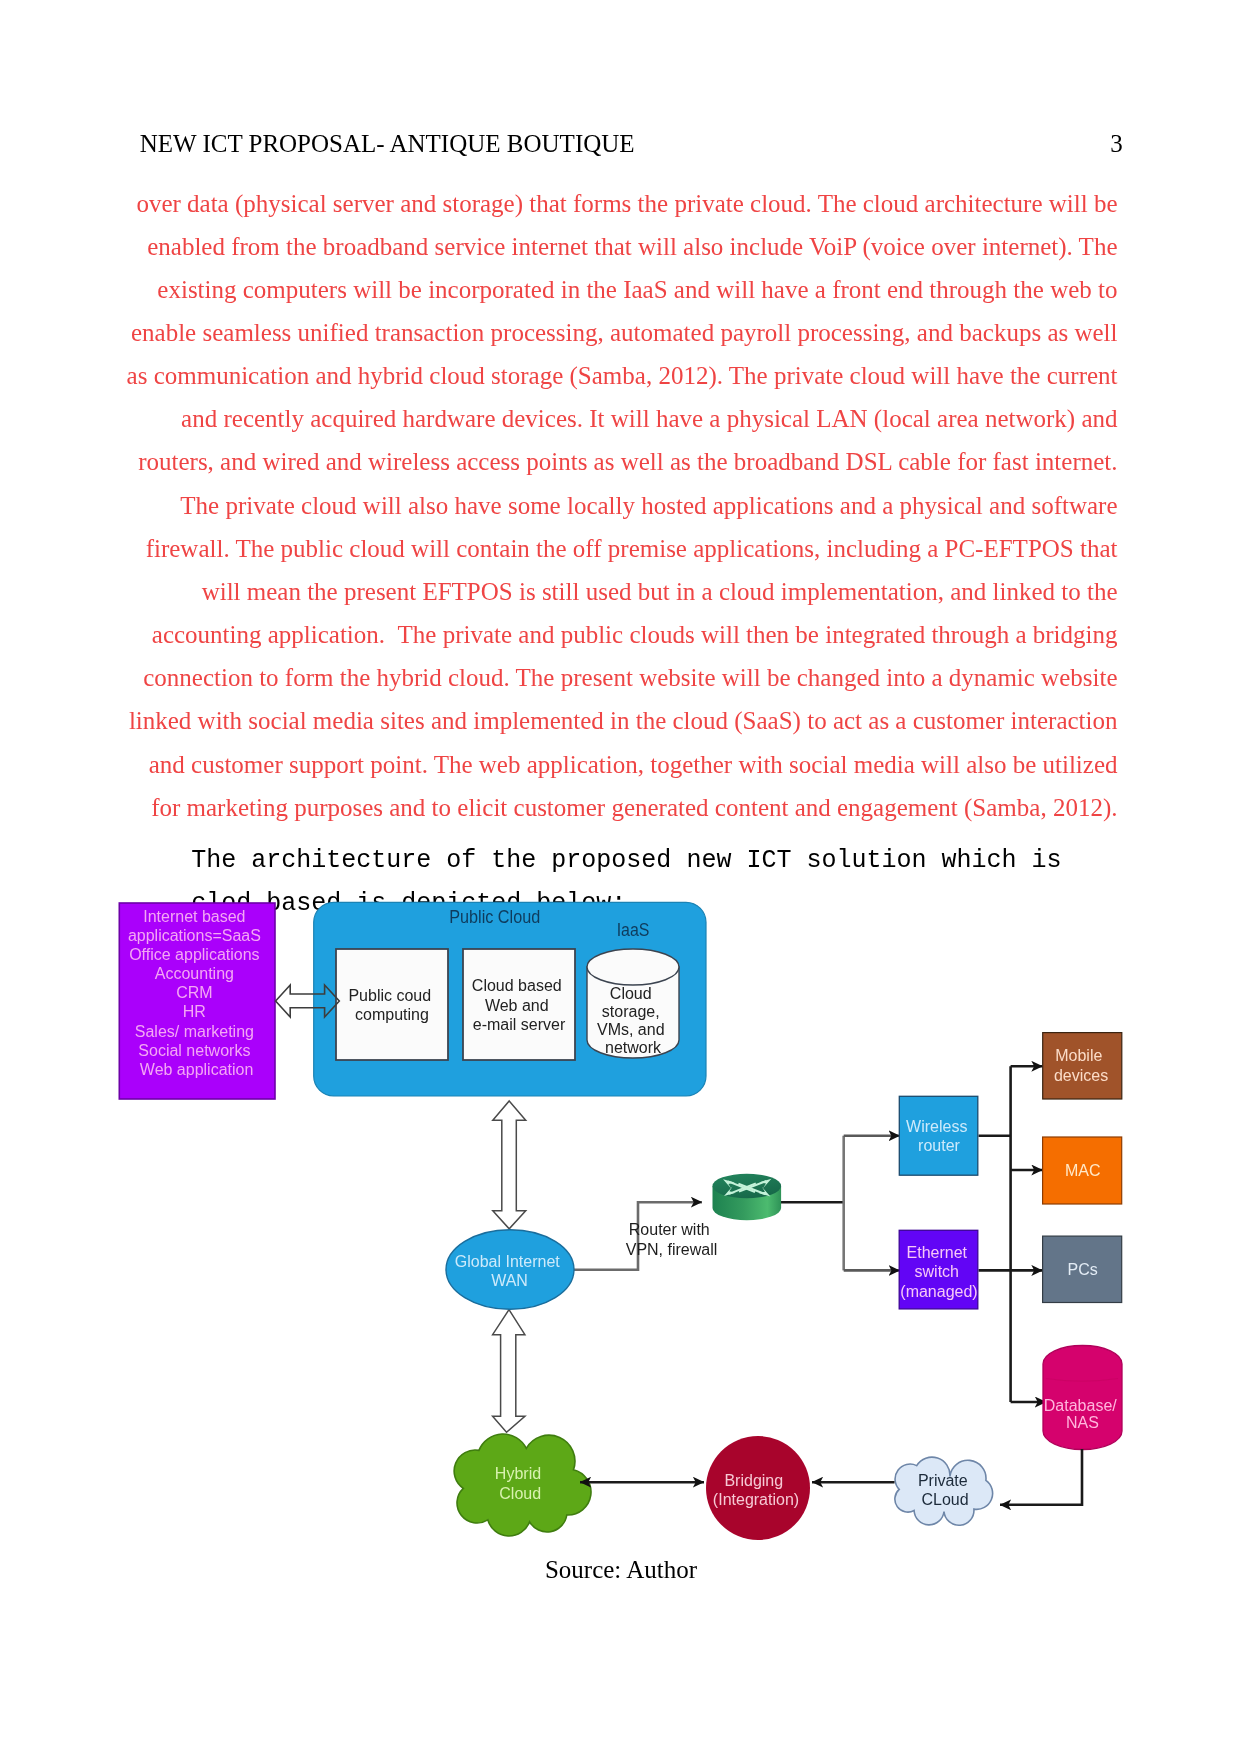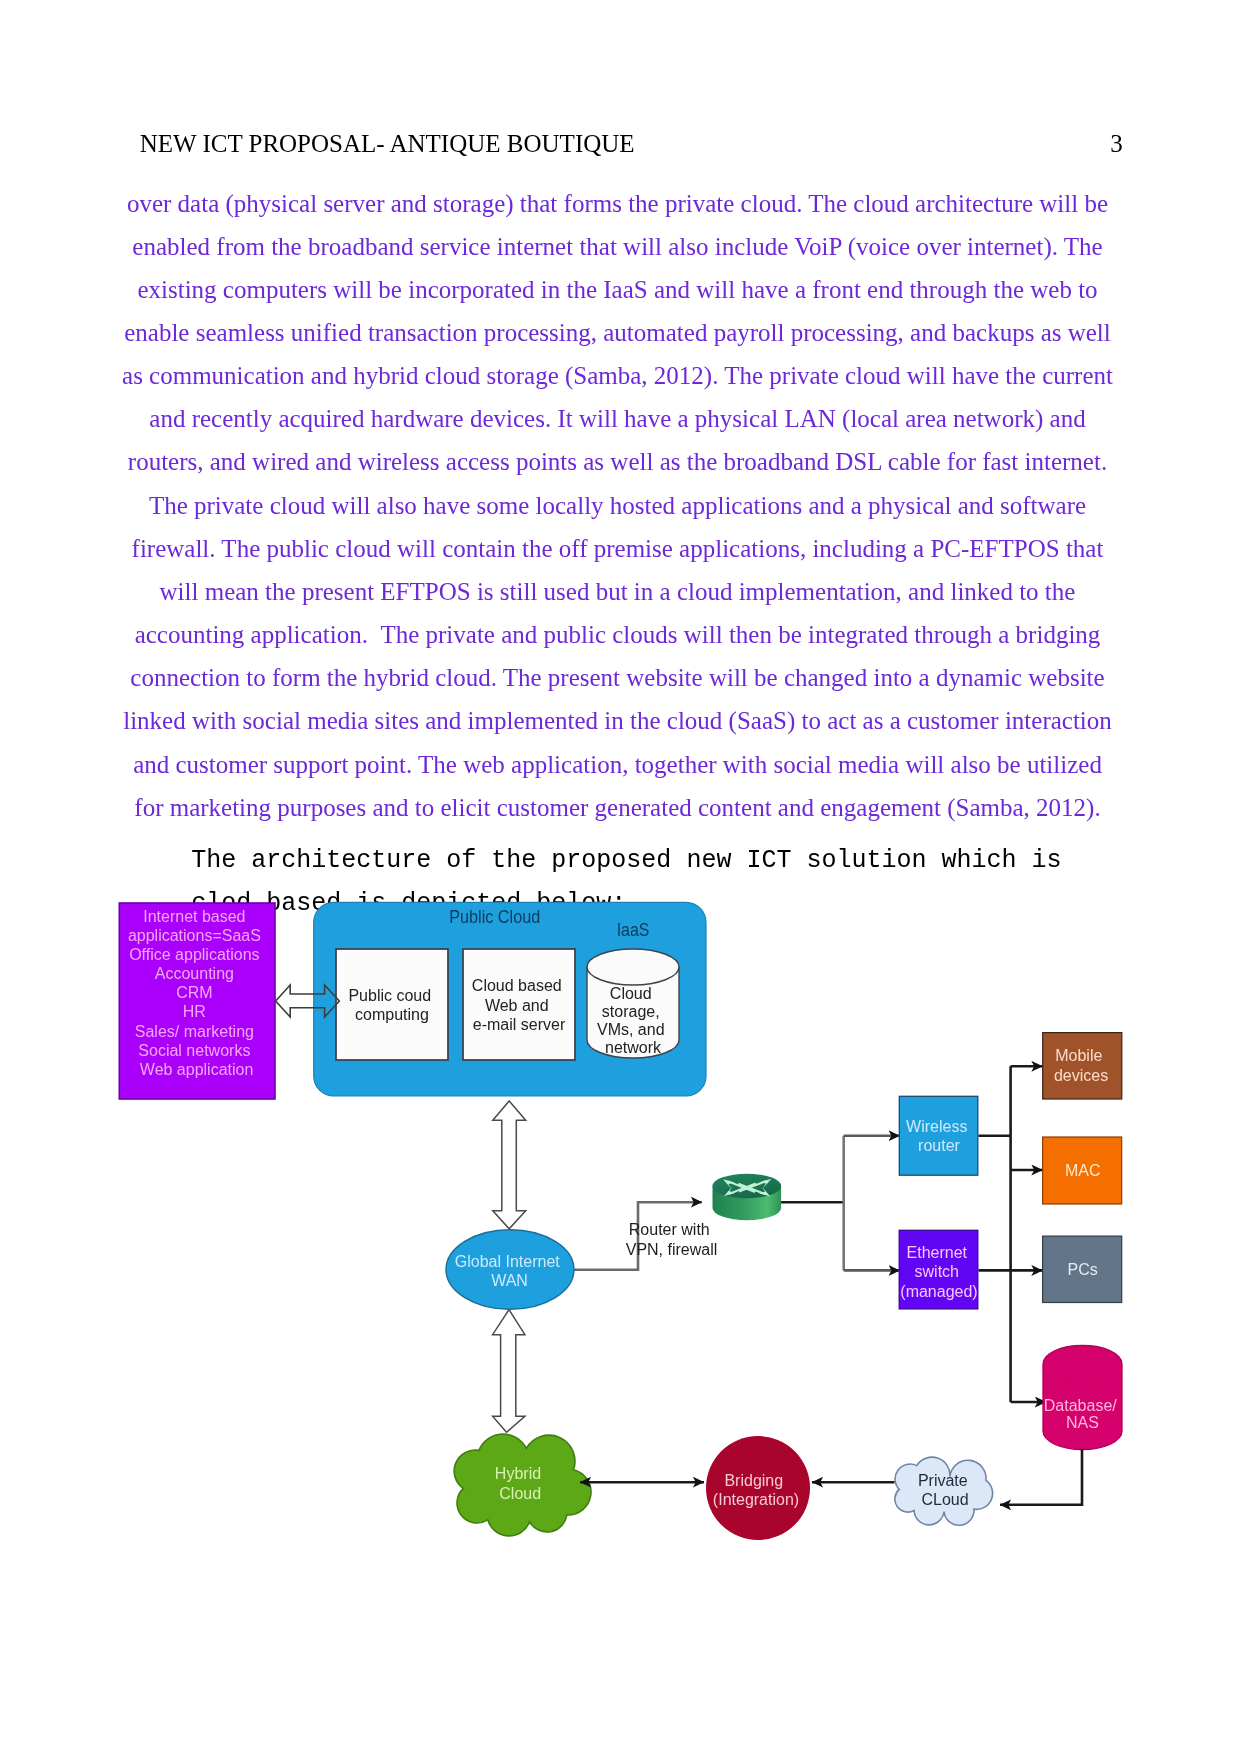--- a/index.html
+++ b/index.html
@@ -1,32 +1,33 @@
 <!DOCTYPE html>
 <html><head>
 <meta charset="utf-8">
 <style>
   html,body{margin:0;padding:0;}
   body{width:1241px;height:1754px;background:#ffffff;font-family:"Liberation Serif",serif;position:relative;overflow:hidden;}
   .page{position:absolute;left:0;top:0;width:1241px;height:1754px;margin-top:12px;}
   .hdr{position:absolute;left:139.7px;top:117px;font-size:25px;line-height:30px;color:#000;}
   .pageno{position:absolute;left:1104.5px;top:117px;width:24px;line-height:30px;text-align:center;font-size:25px;color:#000;}
-  .body-text{position:absolute;left:117.5px;top:169.5px;width:1000px;font-size:25px;line-height:43.15px;color:#6d28d9;text-align:center;}
+  .body-text{position:absolute;left:117.5px;top:169.5px;width:1000px;font-size:25px;line-height:43.15px;color:#ef4444;text-align:right;}
   .intro-text{position:absolute;left:191.3px;top:826.5px;width:940px;font-size:25px;line-height:43.15px;color:#000;font-family:Liberation Mono, monospace;}
   .caption{position:absolute;left:121px;top:1543px;width:1000px;text-align:center;font-size:25px;line-height:30px;color:#000;}
   .diagram{position:absolute;left:0px;top:0px;width:1241px;height:1754px;}
 </style>
 </head>
 <body>
 
 <div class="page">
   <div class="hdr">NEW ICT PROPOSAL- ANTIQUE BOUTIQUE</div>
   <div class="pageno">3</div>
   <div class="body-text">over data (physical server and storage) that forms the private cloud. The cloud architecture will be enabled from the broadband service internet that will also include VoiP (voice over internet). The existing computers will be incorporated in the IaaS and will have a front end through the web to enable seamless unified transaction processing, automated payroll processing, and backups as well as communication and hybrid cloud storage (Samba, 2012). The private cloud will have the current and recently acquired hardware devices. It will have a physical LAN (local area network) and routers, and wired and wireless access points as well as the broadband DSL cable for fast internet. The private cloud will also have some locally hosted applications and a physical and software firewall. The public cloud will contain the off premise applications, including a PC-EFTPOS that will mean the present EFTPOS is still used but in a cloud implementation, and linked to the accounting application. &nbsp;The private and public clouds will then be integrated through a bridging connection to form the hybrid cloud. The present website will be changed into a dynamic website linked with social media sites and implemented in the cloud (SaaS) to act as a customer interaction and customer support point. The web application, together with social media will also be utilized for marketing purposes and to elicit customer generated content and engagement (Samba, 2012).</div>
   <div class="intro-text">The architecture of the proposed new ICT solution which is clod based is depicted below;</div>
+  <div class="caption">Source: Author</div>
 
   <svg class="diagram" viewBox="0 0 1241 1754" width="1241" height="1754" shape-rendering="geometricPrecision">
     <defs>
       <marker id="ah" markerWidth="11.5" markerHeight="11" refX="11.2" refY="5.5" orient="auto" markerUnits="userSpaceOnUse">
         <path d="M0,0 L11.5,5.5 L0,11 L2.9,5.5 Z" fill="#111111"></path>
       </marker>
       <marker id="ahs" markerWidth="11.5" markerHeight="11" refX="0.3" refY="5.5" orient="auto" markerUnits="userSpaceOnUse">
         <path d="M11.5,0 L0,5.5 L11.5,11 L8.6,5.5 Z" fill="#111111"></path>
       </marker>
       <linearGradient id="rtTop" x1="0" y1="0" x2="0.5" y2="1">

